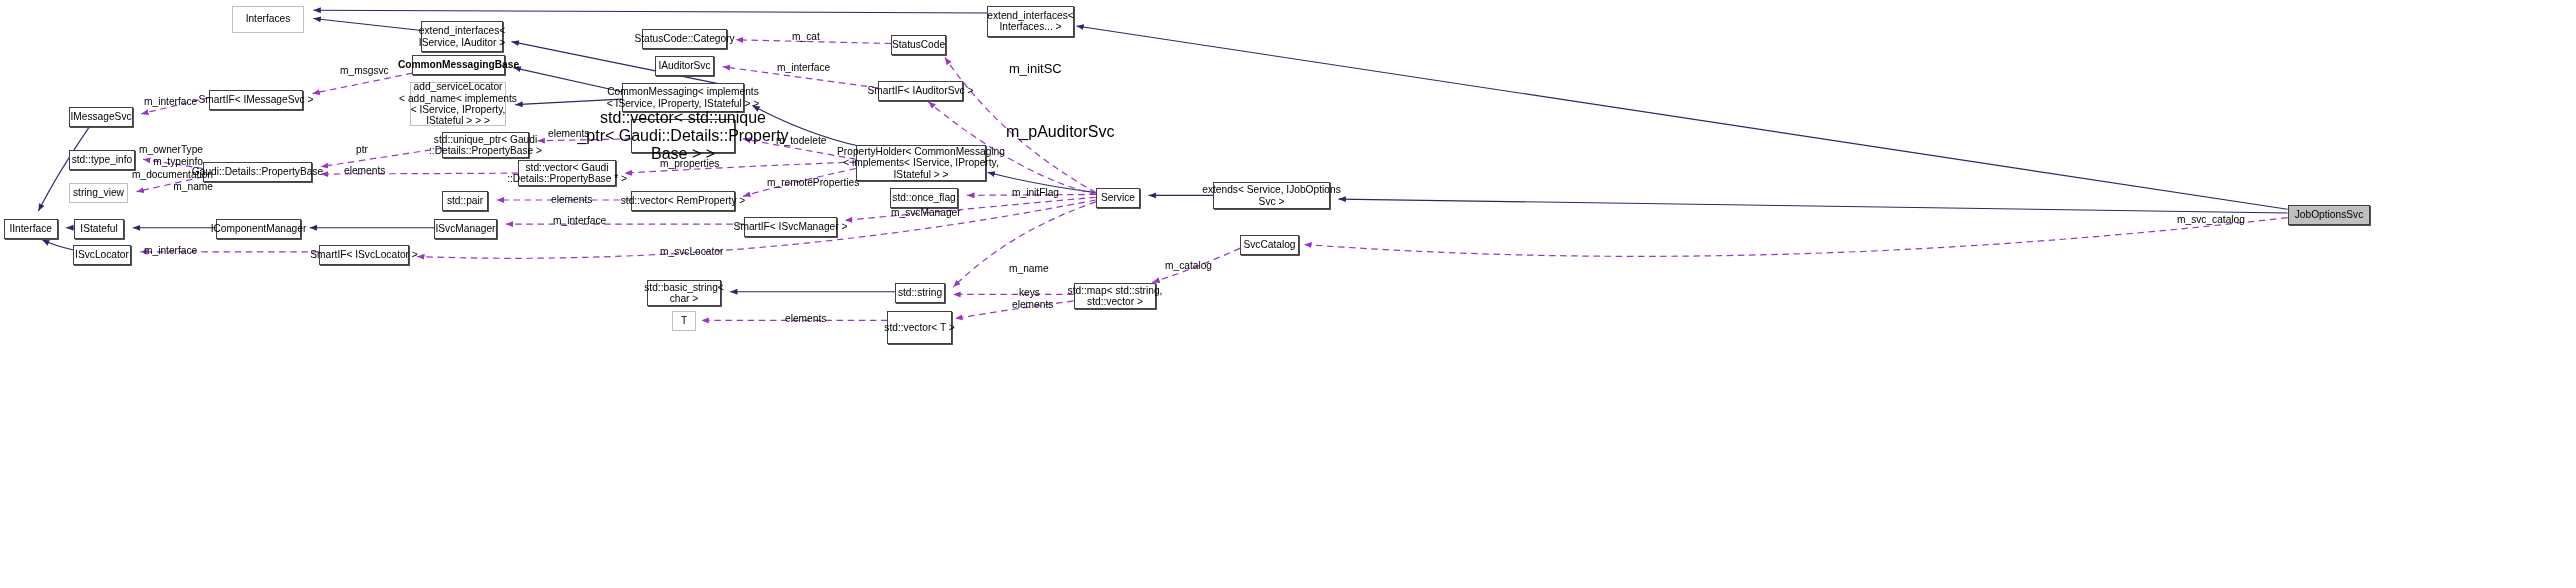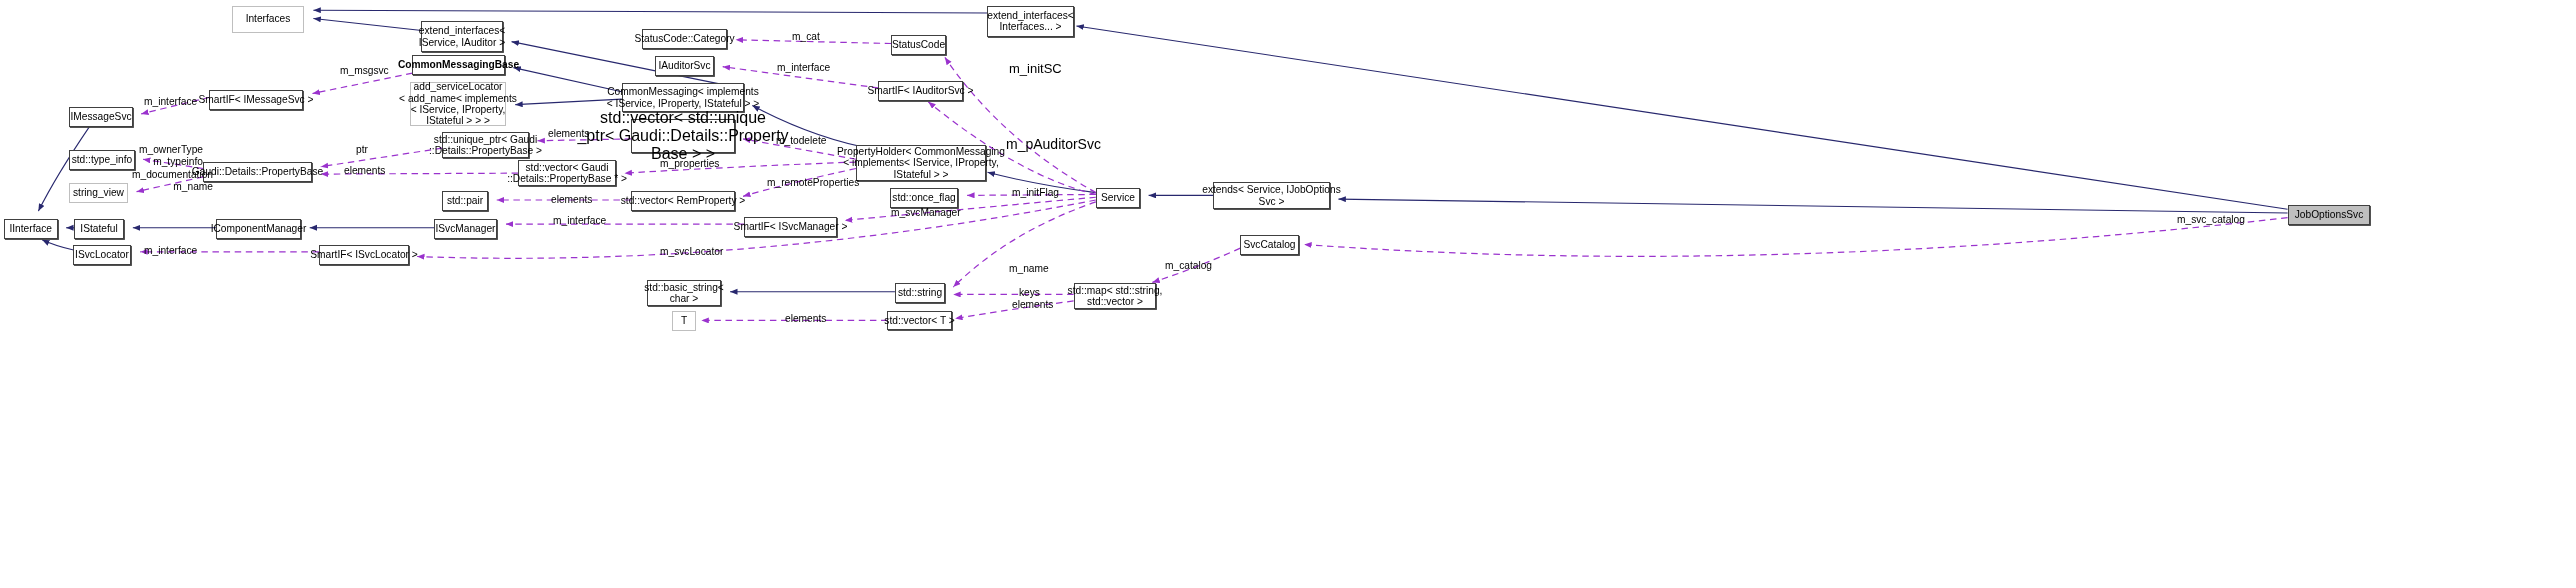--- a/index.html
+++ b/index.html
@@ -203,28 +203,28 @@
   <div class="node n-solid" style="left:647px;top:280px;width:74px;height:26px;font-size:10.2px;">std::basic_string&lt;
 char &gt;</div>
 
   <div class="node n-solid" style="left:895px;top:283px;width:50px;height:19.5px;font-size:10.2px;">std::string</div>
 
   <div class="node n-solid" style="left:1074px;top:283px;width:82px;height:26px;font-size:10.2px;">std::map&lt; std::string,
 std::vector &gt;</div>
 
   <div class="node n-light" style="left:672px;top:311px;width:24px;height:19.5px;font-size:10.2px;">T</div>
 
-  <div class="node n-solid" style="left:887px;top:311px;width:65px;height:19px;font-size:10.2px;">std::vector&lt; T &gt;</div>
+  <div class="node n-solid" style="left:887px;top:311px;width:65px;height:33px;font-size:10.2px;">std::vector&lt; T &gt;</div>
 
   <div class="edgelabel" style="left:792px;top:31px;font-size:10.2px;">m_cat</div>
   <div class="edgelabel" style="left:777px;top:62px;font-size:10.2px;">m_interface</div>
   <div class="edgelabel" style="left:1009px;top:62px;font-size:13px;">m_initSC</div>
   <div class="edgelabel" style="left:340px;top:65px;font-size:10.2px;">m_msgsvc</div>
   <div class="edgelabel" style="left:144px;top:96px;font-size:10.2px;">m_interface</div>
-  <div class="edgelabel" style="left:1006px;top:136px;font-size:14px;">m_pAuditorSvc</div>
+  <div class="edgelabel" style="left:1006px;top:123px;font-size:16px;">m_pAuditorSvc</div>
   <div class="edgelabel" style="left:548px;top:128px;font-size:10.2px;">elements</div>
   <div class="edgelabel" style="left:776px;top:135px;font-size:10.2px;">m_todelete</div>
   <div class="edgelabel" style="left:356px;top:144px;font-size:10.2px;">ptr</div>
   <div class="edgelabel" style="left:139px;top:144px;font-size:10.2px;">m_ownerType
 m_typeinfo</div>
   <div class="edgelabel" style="left:132px;top:169px;font-size:10.2px;">m_documentation
 m_name</div>
   <div class="edgelabel" style="left:344px;top:165px;font-size:10.2px;">elements</div>
   <div class="edgelabel" style="left:660px;top:158px;font-size:10.2px;">m_properties</div>
   <div class="edgelabel" style="left:767px;top:177px;font-size:10.2px;">m_remoteProperties</div>

